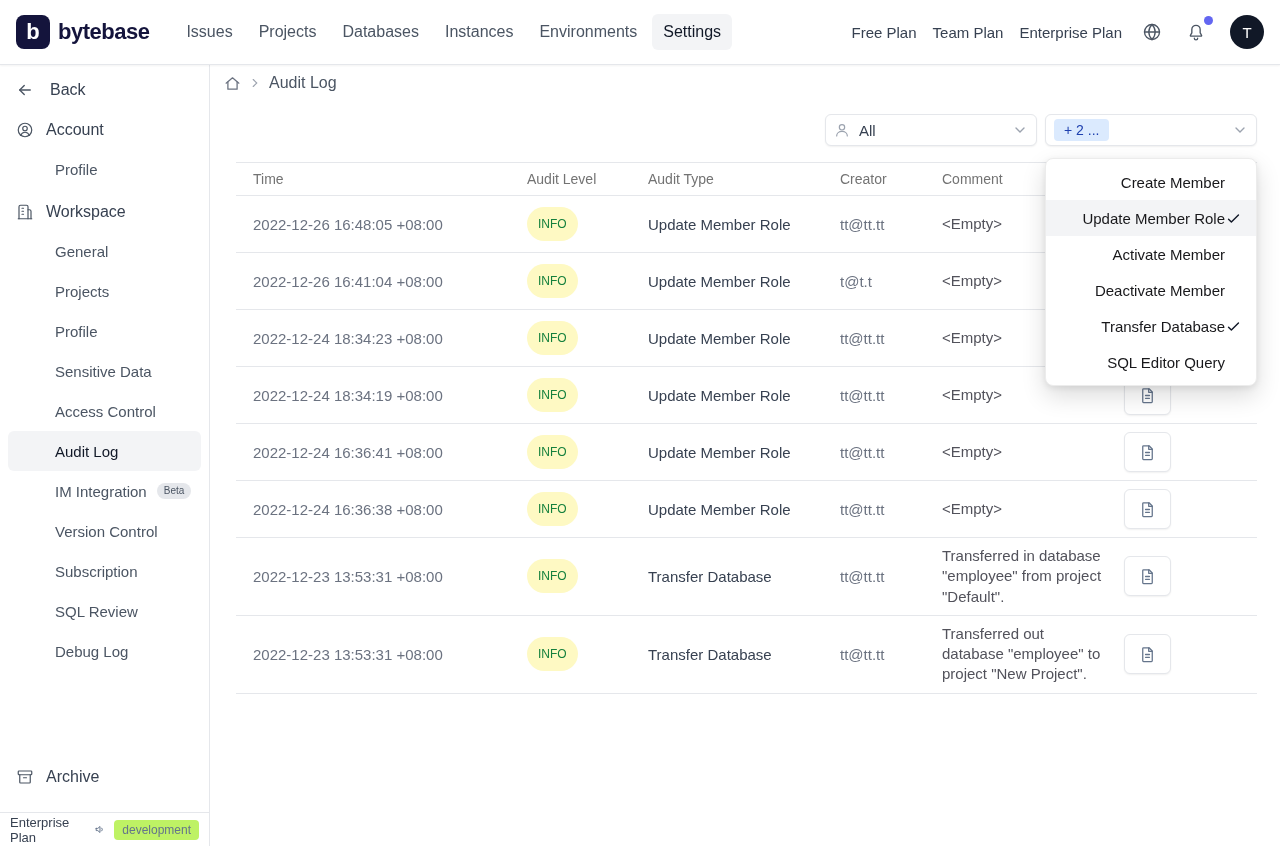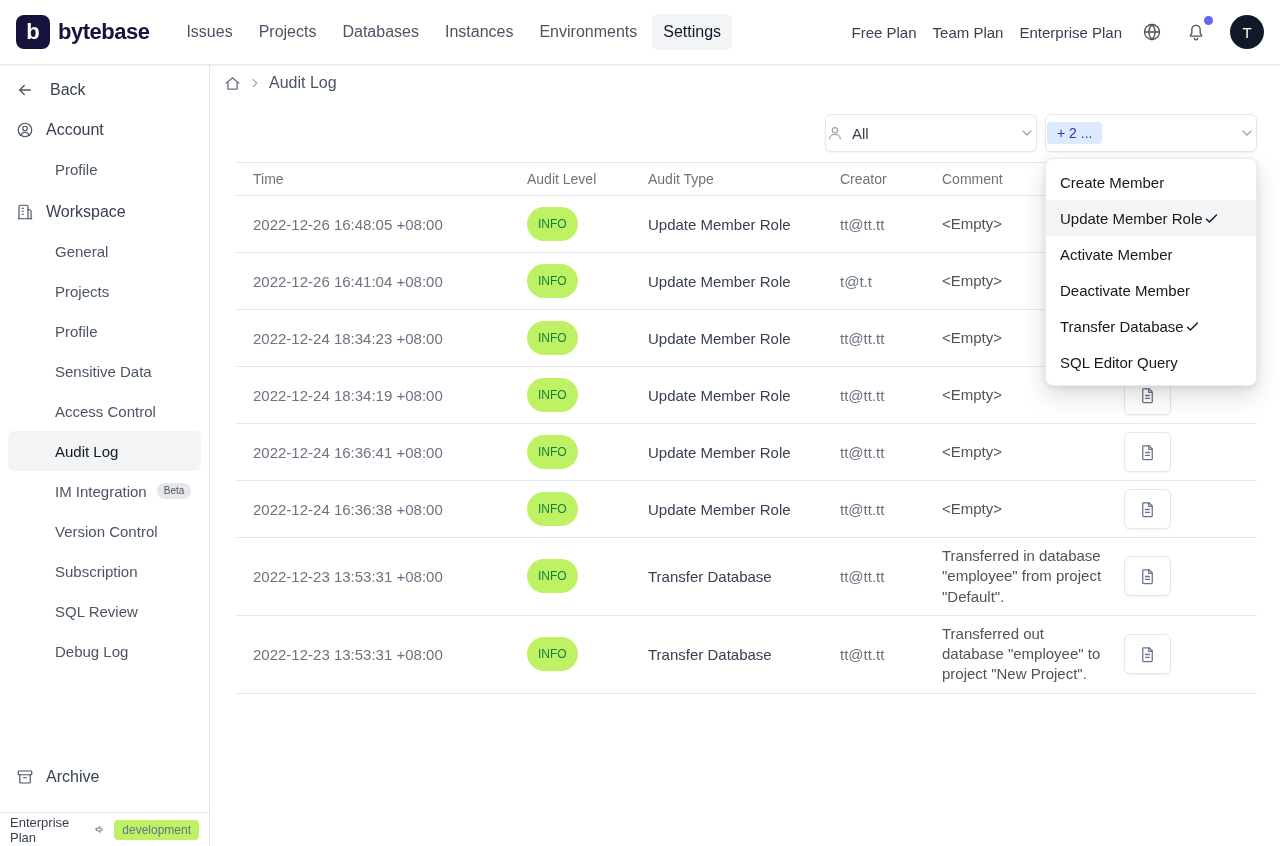--- a/index.html
+++ b/index.html
@@ -31,42 +31,42 @@
   .archive-row{position:absolute;left:0;right:0;bottom:42px;display:flex;align-items:flex-start;gap:12px;padding:0 16px;height:36px;font-size:16px;color:#374151;cursor:pointer}
   .side-footer{position:absolute;left:0;right:0;bottom:0;height:34px;border-top:1px solid #e5e7eb;display:flex;align-items:center;gap:7px;padding:0 10px;font-size:13px;color:#374151;background:#fff}
   .env-pill{background:#bef264;color:#64748b;font-size:12px;padding:3px 8px;border-radius:4px}
 
   
   .content{position:absolute;left:210px;top:65px;right:0;bottom:0;background:#fff}
   .breadcrumb{position:absolute;left:14px;top:9px;display:flex;align-items:center;gap:7px;color:#6b7280}
   .crumb-home{cursor:pointer;color:#6b7280}
   .crumb-current{font-size:16px;color:#4b5563}
   .filters{position:absolute;top:49px;right:23px;display:flex;gap:8px;z-index:20}
-  .filter-btn{width:212px;height:38px;border:1px solid #e5e7eb;border-radius:6px;background:#fff;display:flex;align-items:center;padding:0 1px;gap:9px;box-shadow:0 1px 2px rgba(0,0,0,.06);cursor:pointer;font-size:15px;color:#374151}
+  .filter-btn{width:212px;height:32px;border:1px solid #e5e7eb;border-radius:6px;background:#fff;display:flex;align-items:center;padding:0 8px;gap:9px;box-shadow:0 1px 2px rgba(0,0,0,.06);cursor:pointer;font-size:15px;color:#374151}
   .filter-btn .spacer{flex:1}
   .type-pill{background:#dbeafe;color:#1e40af;font-size:14px;padding:3px 10px;border-radius:4px;white-space:nowrap}
   .chev{color:#9ca3af}
 
   
   .audit-table{position:absolute;left:26px;top:97px;width:1021px}
   .t-head,.t-row{display:grid;grid-template-columns:291px 121px 192px 102px 170px 1fr;align-items:center}
   .t-head{height:34px;border-top:1px solid #e5e7eb;border-bottom:1px solid #e5e7eb;font-size:14px;color:#737373}
   .pl{padding-left:17px}
   .t-row{border-bottom:1px solid #e5e7eb;min-height:56px;padding:8px 0;font-size:15px}
   .cell-time{color:#6b7280;white-space:nowrap}
   .cell-type{color:#374151}
   .cell-creator{color:#6b7280}
   .cell-comment{color:#52525b;line-height:1.35;padding-right:4px}
-  .badge-info{display:inline-block;background:#bef264;color:#15803d;font-size:12px;padding:10px 11px;border-radius:9999px}
+  .badge-info{display:inline-block;background:#fef9c3;color:#15803d;font-size:12px;padding:10px 11px;border-radius:9999px}
   .cell-action{display:flex;justify-content:flex-start;padding-left:12px}
   .doc-btn{width:47px;height:40px;border:1px solid #e5e7eb;background:#fff;border-radius:6px;display:flex;align-items:center;justify-content:center;box-shadow:0 1px 2px rgba(0,0,0,.06);cursor:pointer;color:#64748b}
 
   
   .type-menu{position:absolute;top:93px;right:23px;width:212px;background:#fff;border:1px solid #ececec;border-radius:8px;box-shadow:0 10px 24px rgba(0,0,0,.14),0 2px 6px rgba(0,0,0,.08);padding:5px 0;z-index:50}
-  .menu-item{display:flex;align-items:center;justify-content:flex-start;height:36px;padding:0 14px;font-size:15px;color:#18181b;cursor:pointer}
+  .menu-item{display:flex;align-items:center;justify-content:flex-end;height:36px;padding:0 14px;font-size:15px;color:#18181b;cursor:pointer}
   .menu-item.hovered{background:#f3f4f6}
   .menu-item .check{color:#111827}
 </style>
 </head>
 <body>
 
 <header class="topnav">
   <div class="logo">
     <div class="logo-mark">b</div>
     <div class="logo-text">bytebase</div>

